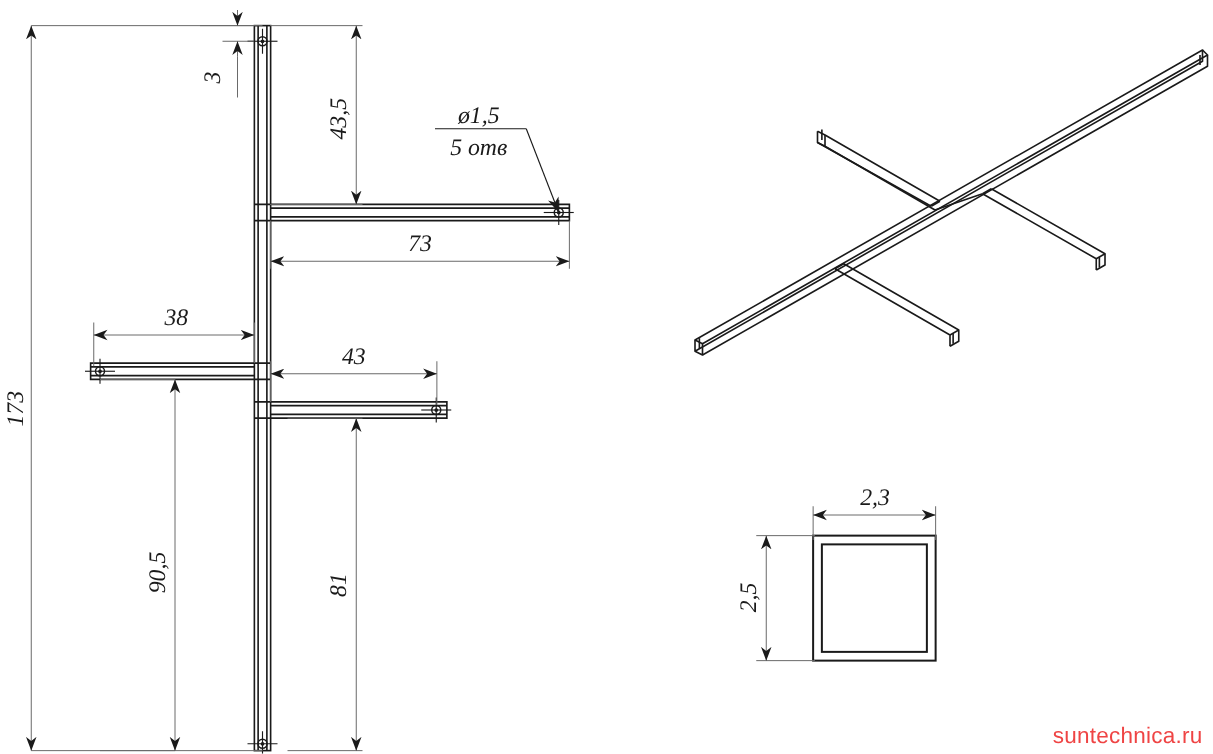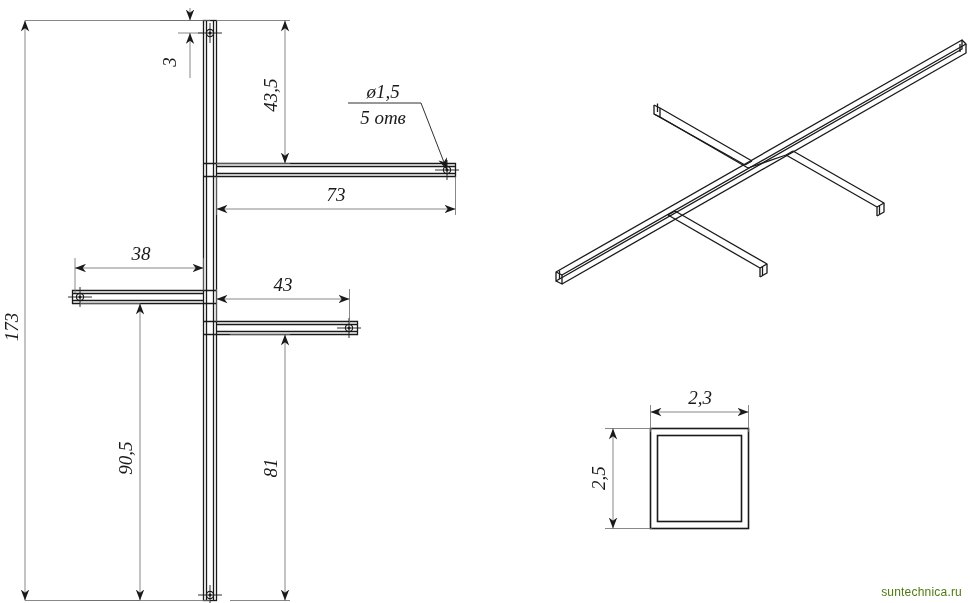--- a/index.html
+++ b/index.html
@@ -13,22 +13,22 @@
   .dimtxt{
     font-family:"Liberation Serif",serif;
     font-style:italic;
     font-size:19px;
     fill:#1a1a1a;
   }
   .watermark{
     position:absolute;
     right:8px;bottom:4px;
     font-family:"Liberation Sans",sans-serif;
-    font-size:12px;
-    color:#4d7c0f;
+    font-size:18px;
+    color:#ef4444;
     letter-spacing:0.2px;
     user-select:none;
   }
 </style>
 </head>
 <body>
 
 <div id="sheet">
 <svg width="970" height="603" viewBox="0 0 970 603" xmlns="http://www.w3.org/2000/svg">
 

